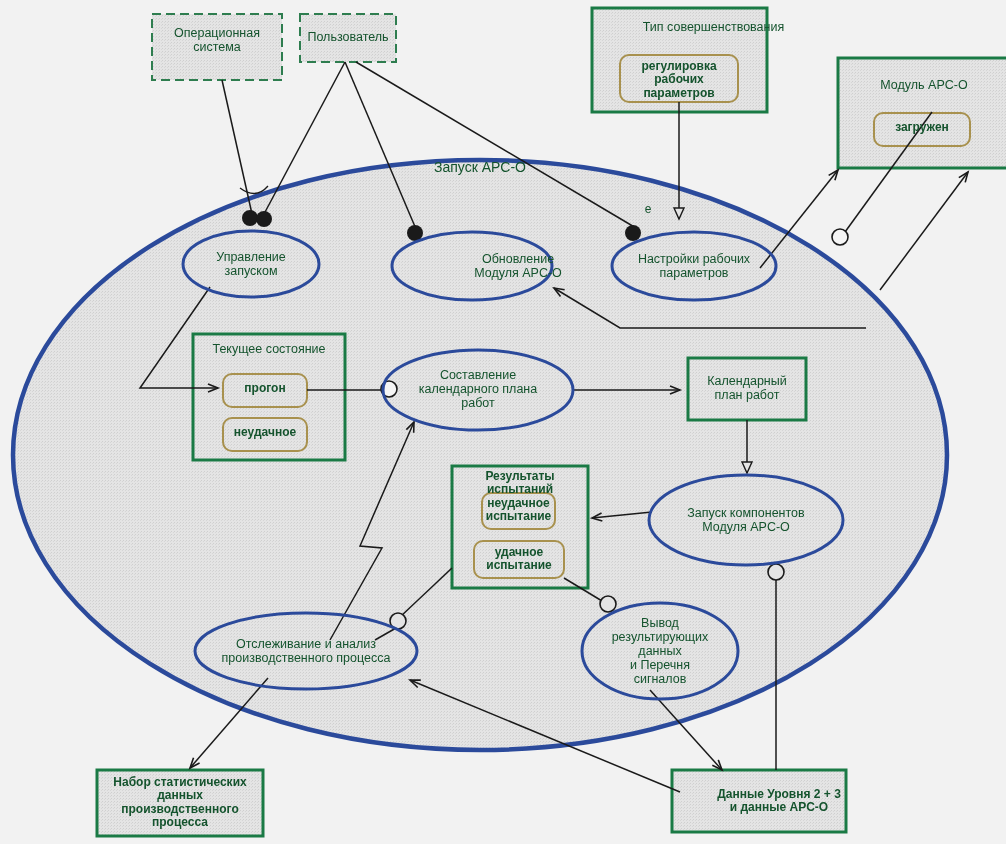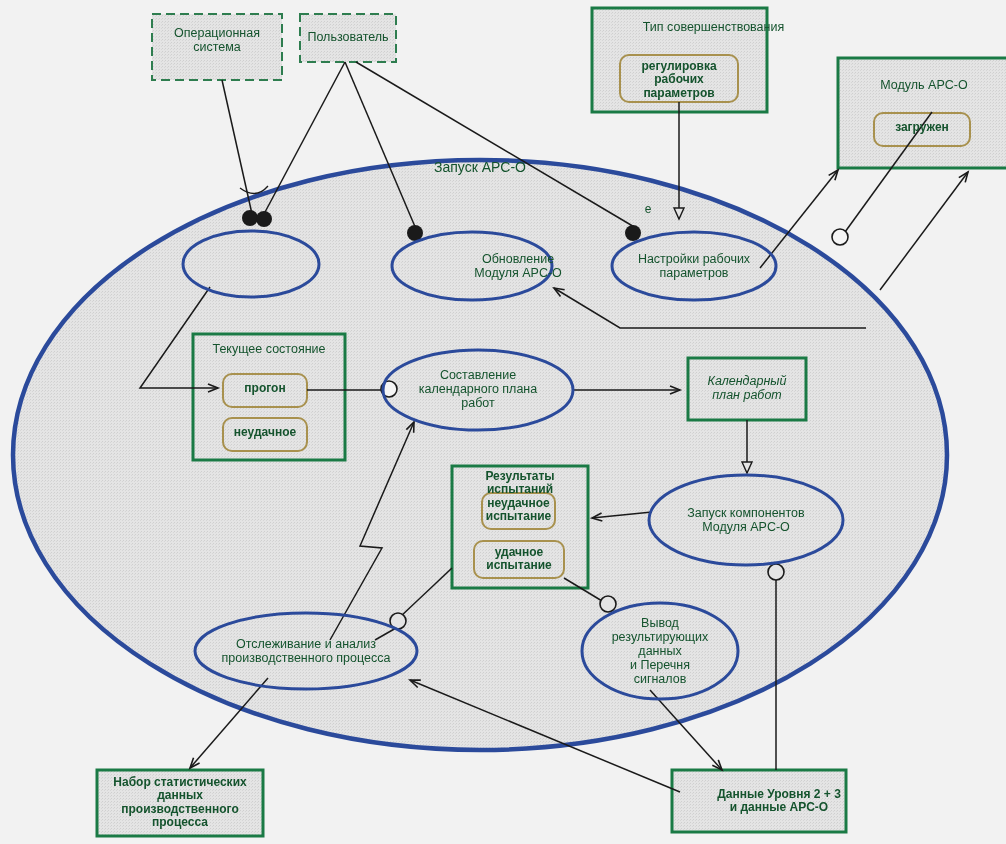--- a/index.html
+++ b/index.html
@@ -166,31 +166,33 @@
   <div class="lbl node-title" style="left:193px;top:342px;width:152px;">Текущее состояние</div>
   <div class="lbl small-box-label" style="left:223px;top:382px;width:84px;">прогон</div>
   <div class="lbl small-box-label" style="left:223px;top:426px;width:84px;">неудачное</div>
 
   <div class="lbl small-box-label" style="left:452px;top:470px;width:136px;">Результаты испытаний</div>
   <div class="lbl small-box-label" style="left:482px;top:497px;width:73px;">неудачное
 испытание</div>
   <div class="lbl small-box-label" style="left:474px;top:546px;width:90px;">удачное
 испытание</div>
 
-  <div class="lbl node-title" style="left:688px;top:374px;width:118px;font-style:italic;">Календарный
+  <div class="lbl node-title" style="left:688px;top:374px;width:118px;">Календарный
 план работ</div>
 
   <div class="lbl small-box-label" style="left:97px;top:776px;width:166px;">Набор статистических
 данных
 производственного
 процесса</div>
 
   <div class="lbl small-box-label" style="left:672px;top:788px;width:174px;padding-left:20px;">Данные Уровня 2 + 3
 и данные APC-O</div>
 
+  <div class="lbl uc-label" style="left:183px;top:250px;width:136px;">Управление
+запуском</div>
   <div class="lbl uc-label" style="left:392px;top:252px;width:160px;padding-left:46px;">Обновление
 Модуля APC-O</div>
   <div class="lbl uc-label" style="left:612px;top:252px;width:164px;">Настройки рабочих
 параметров</div>
   <div class="lbl uc-label" style="left:383px;top:368px;width:190px;">Составление
 календарного плана
 работ</div>
   <div class="lbl uc-label" style="left:649px;top:506px;width:194px;">Запуск компонентов
 Модуля APC-O</div>
   <div class="lbl uc-label" style="left:195px;top:637px;width:222px;">Отслеживание и анализ

